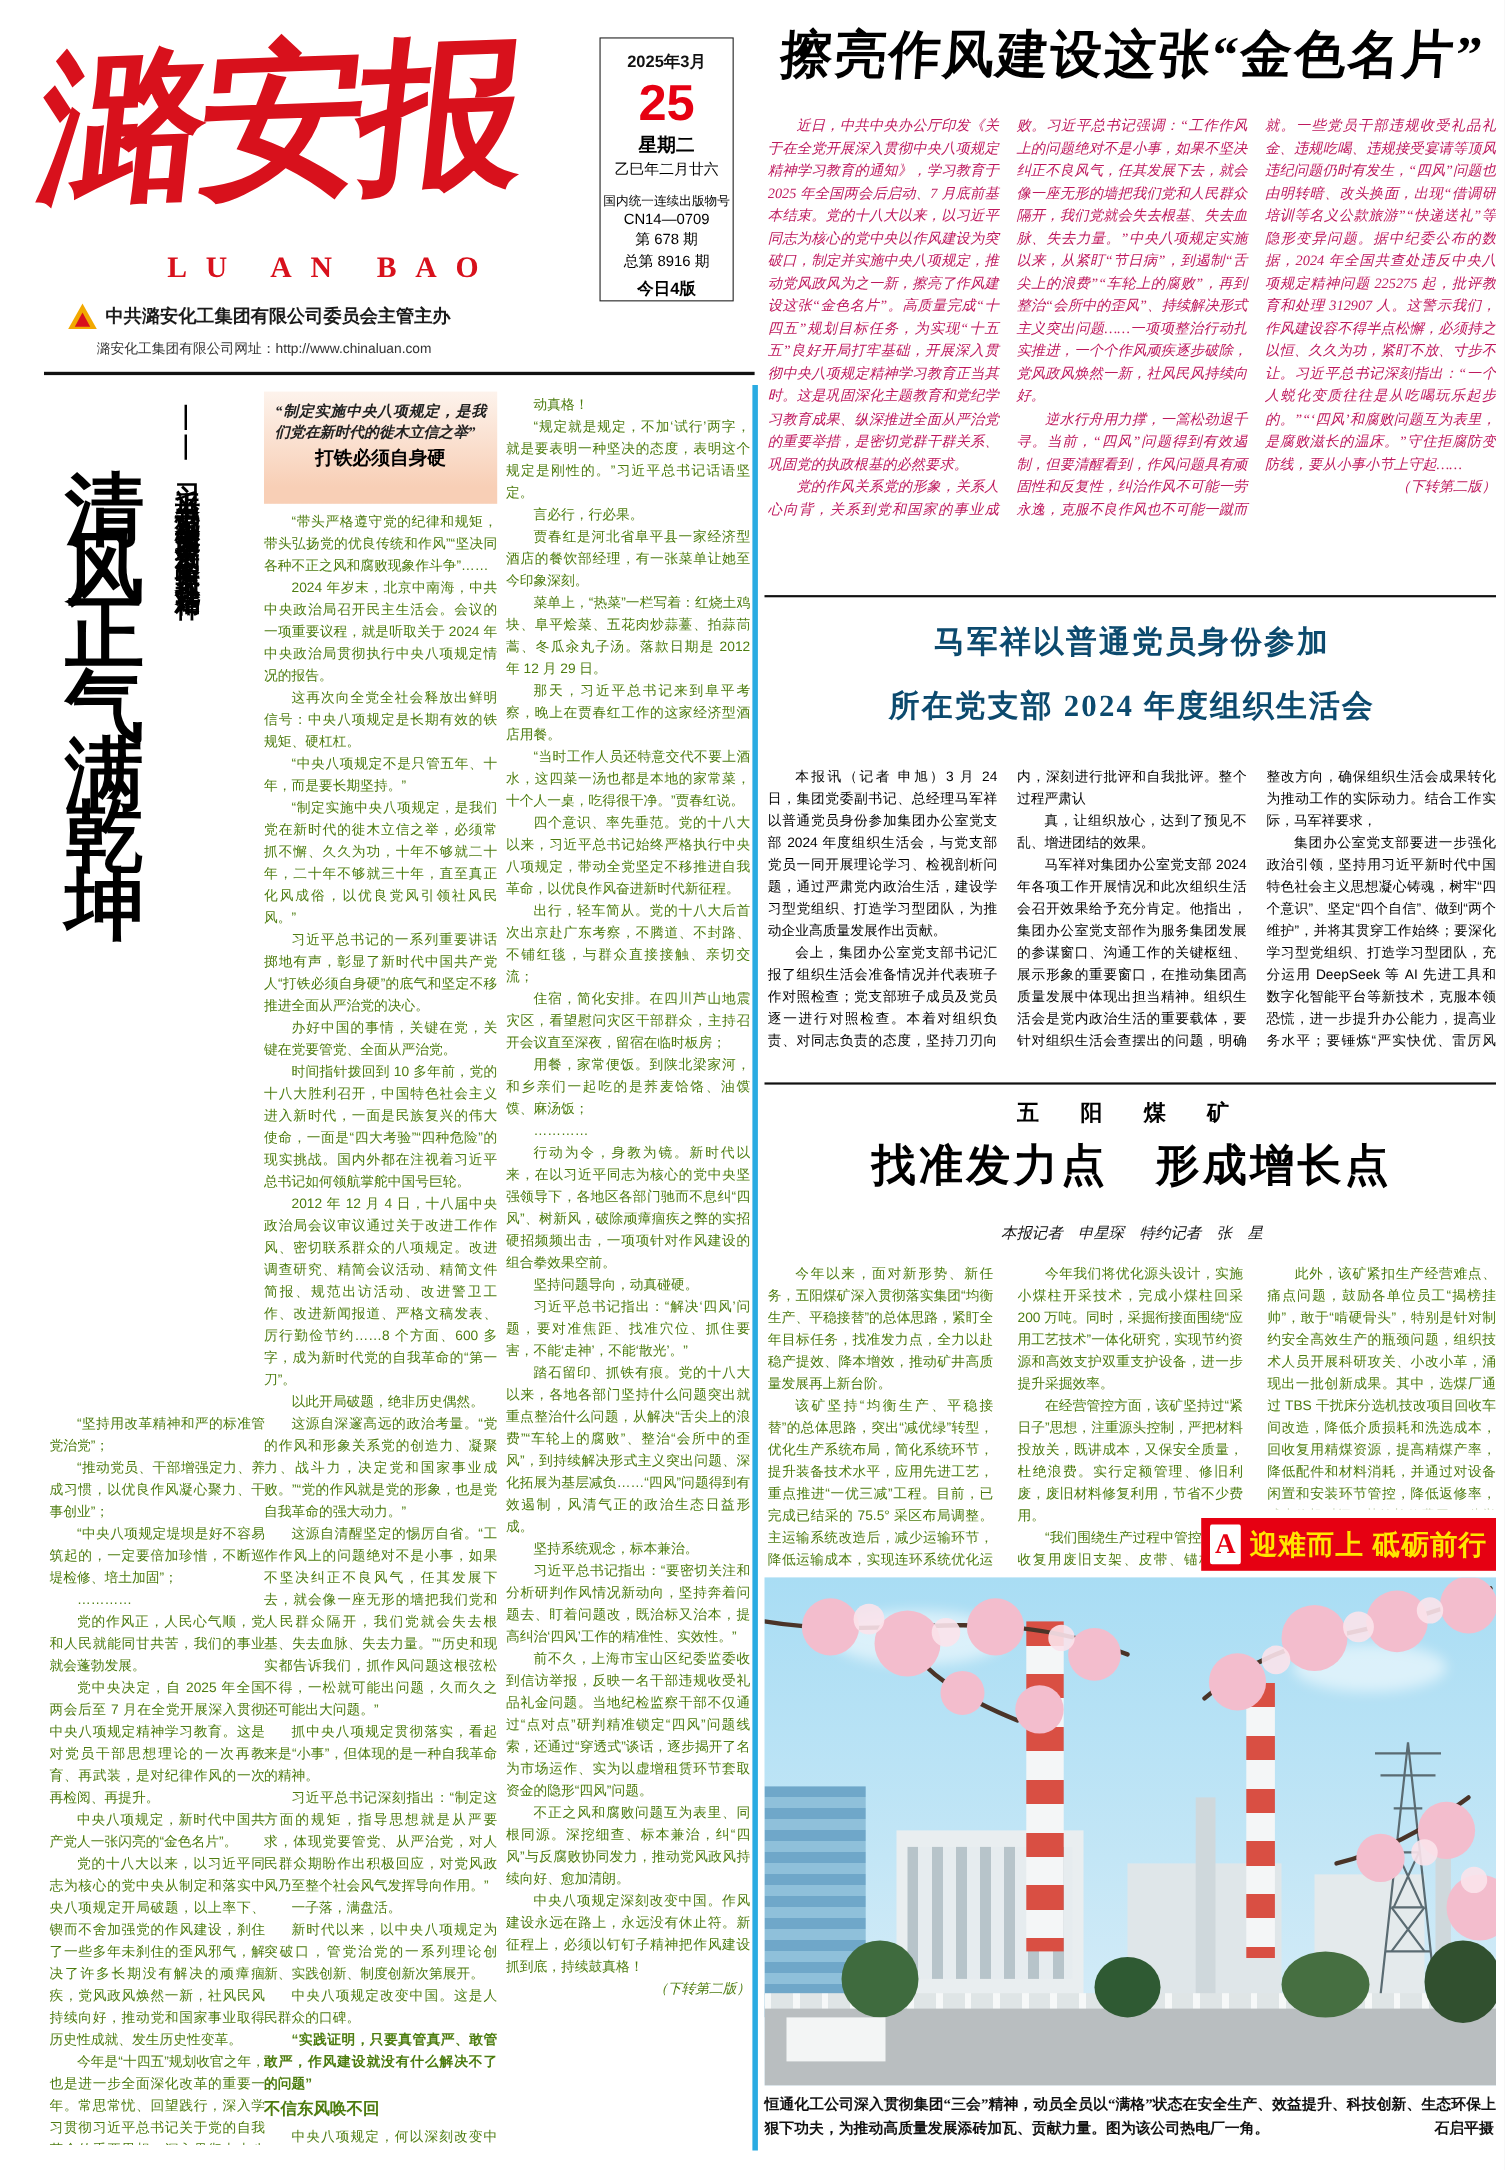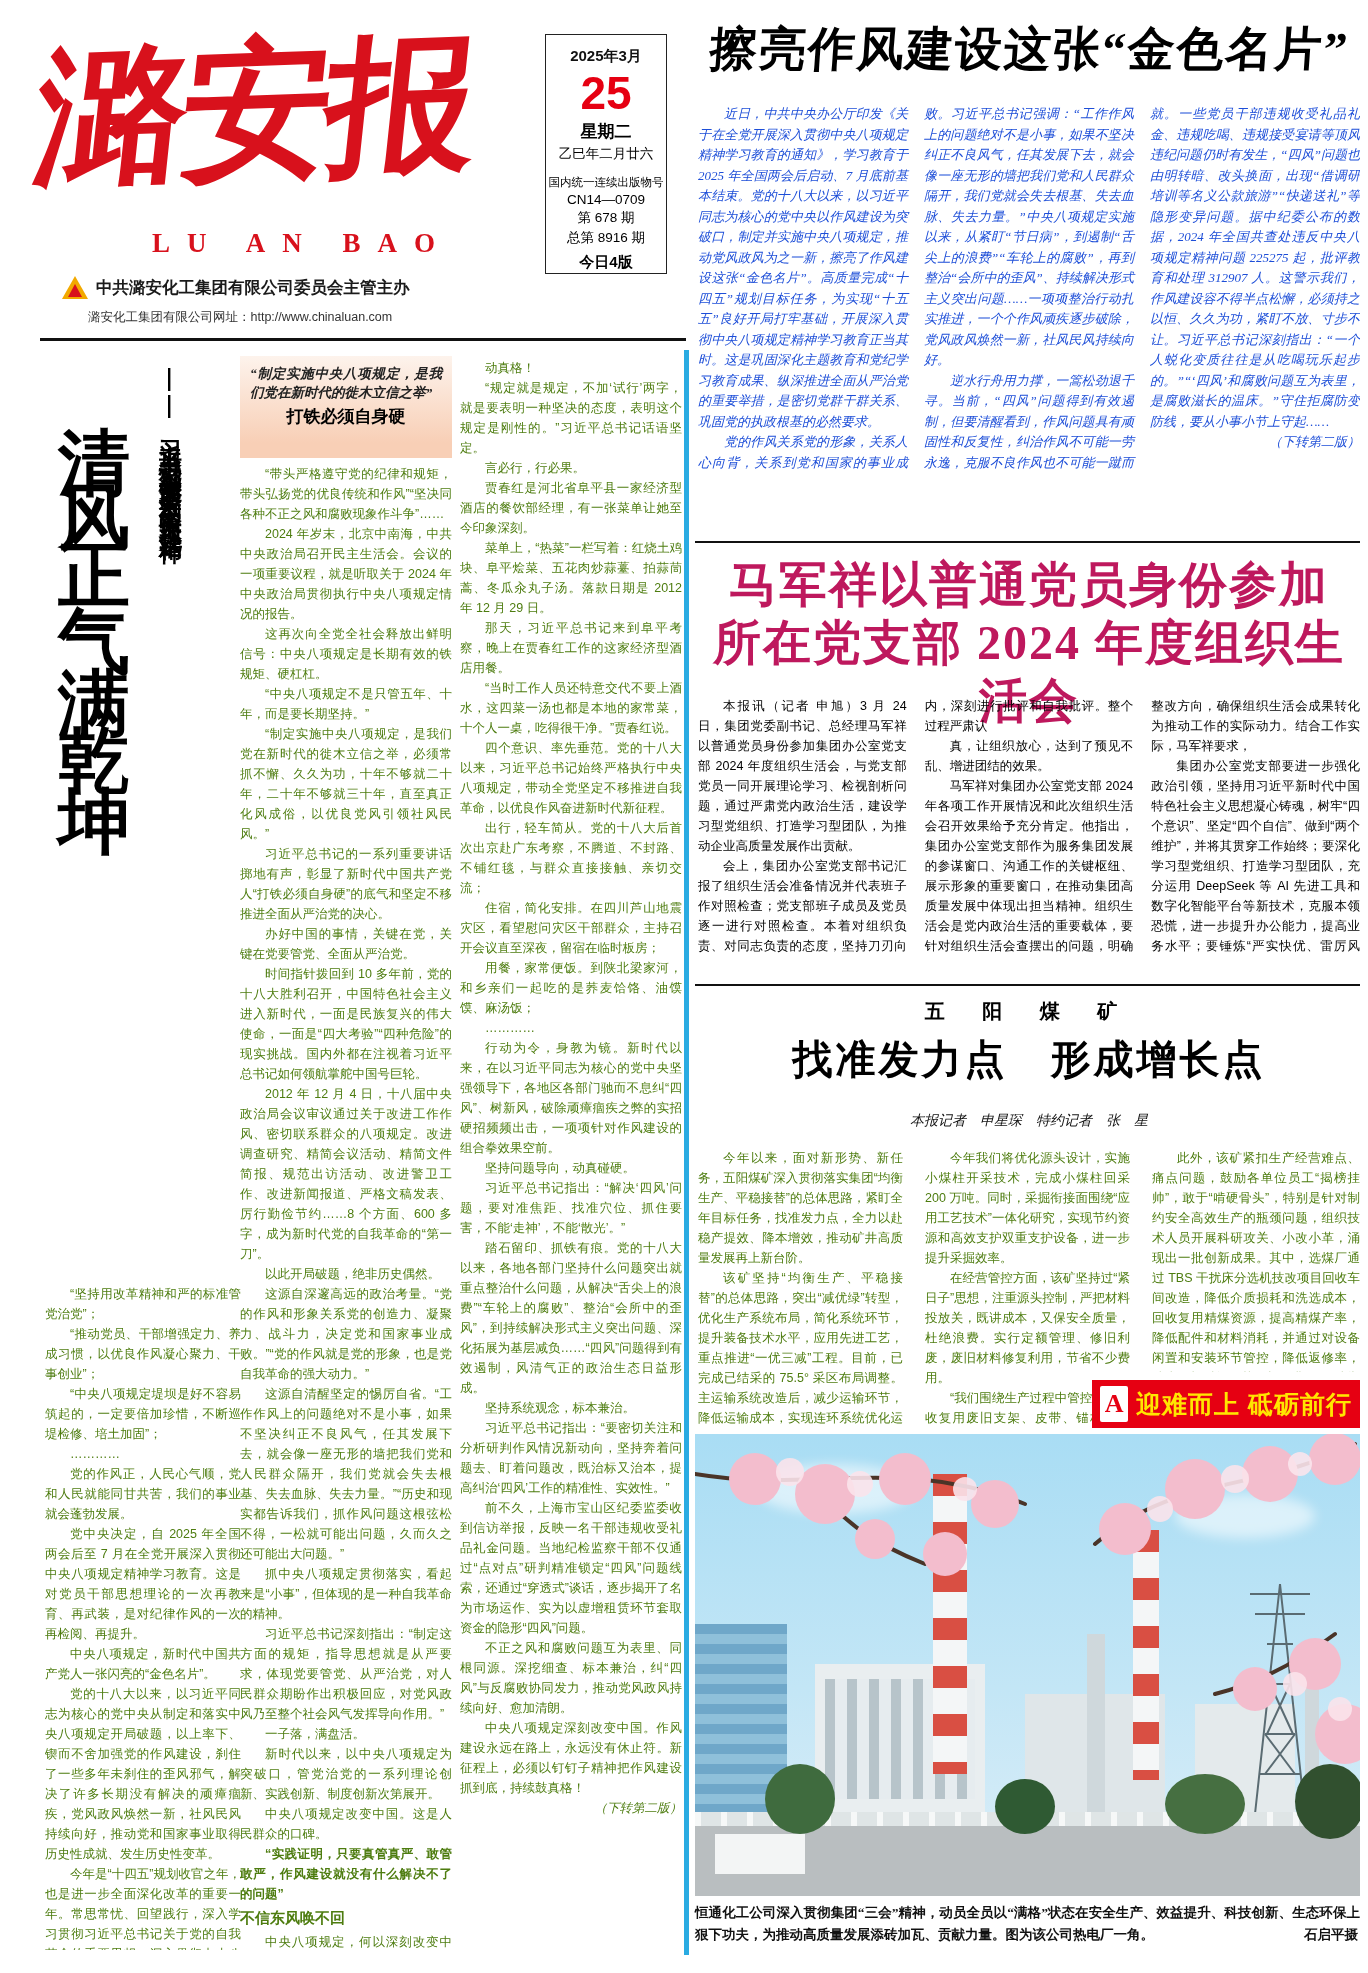--- a/index.html
+++ b/index.html
@@ -59,28 +59,28 @@
   .turn { text-align:right; font-family:"Liberation Serif", serif; font-style:italic; }
 
   .blue-divider { position:absolute; left:684px; top:350px; width:5px; height:1605px; background:#2aabe2; }
 
   
   .top-headline { position:absolute; left:698px; top:18px; width:662px; height:78px;
     font-family:"Liberation Serif", serif; font-weight:900; font-size:47px;
     text-align:center; letter-spacing:2px; transform:skewX(-4deg); color:#000; }
   .top-body { position:absolute; left:698px; top:104px; width:662px; height:428px;
     column-count:3; column-gap:16px; font-family:"Liberation Serif", serif; font-style:italic;
-    font-size:13px; line-height:20.5px; text-align:justify; color:#1d4ed8; overflow:hidden; }
+    font-size:13px; line-height:20.5px; text-align:justify; color:#be185d; overflow:hidden; }
   .top-body p { text-indent:2em; }
   .rule-a { position:absolute; left:695px; top:541px; width:665px; height:2px; background:#111; }
 
   
   .ma-headline { position:absolute; left:698px; top:556px; width:662px; text-align:center;
-    font-family:"Liberation Serif", serif; font-weight:900; font-size:48px; line-height:58px;
-    letter-spacing:2px; color:#be185d; }
+    font-family:"Liberation Serif", serif; font-weight:900; font-size:28px; line-height:58px;
+    letter-spacing:2px; color:#0c4a6e; }
   .ma-body { position:absolute; left:698px; top:696px; width:662px; height:278px;
     column-count:3; column-gap:18px; font-size:12.5px; line-height:20px; text-align:justify; overflow:hidden; }
   .ma-body p { text-indent:2em; }
   .rule-b { position:absolute; left:695px; top:984px; width:665px; height:1.5px; background:#111; }
 
   
   .kicker { position:absolute; left:698px; top:998px; width:662px; text-align:center;
     font-size:20px; font-weight:700; letter-spacing:16px; color:#000; }
   .wy-headline { position:absolute; left:698px; top:1032px; width:662px; text-align:center;
     font-family:"Liberation Serif", serif; font-weight:900; font-size:40px; letter-spacing:3px; color:#000; }

